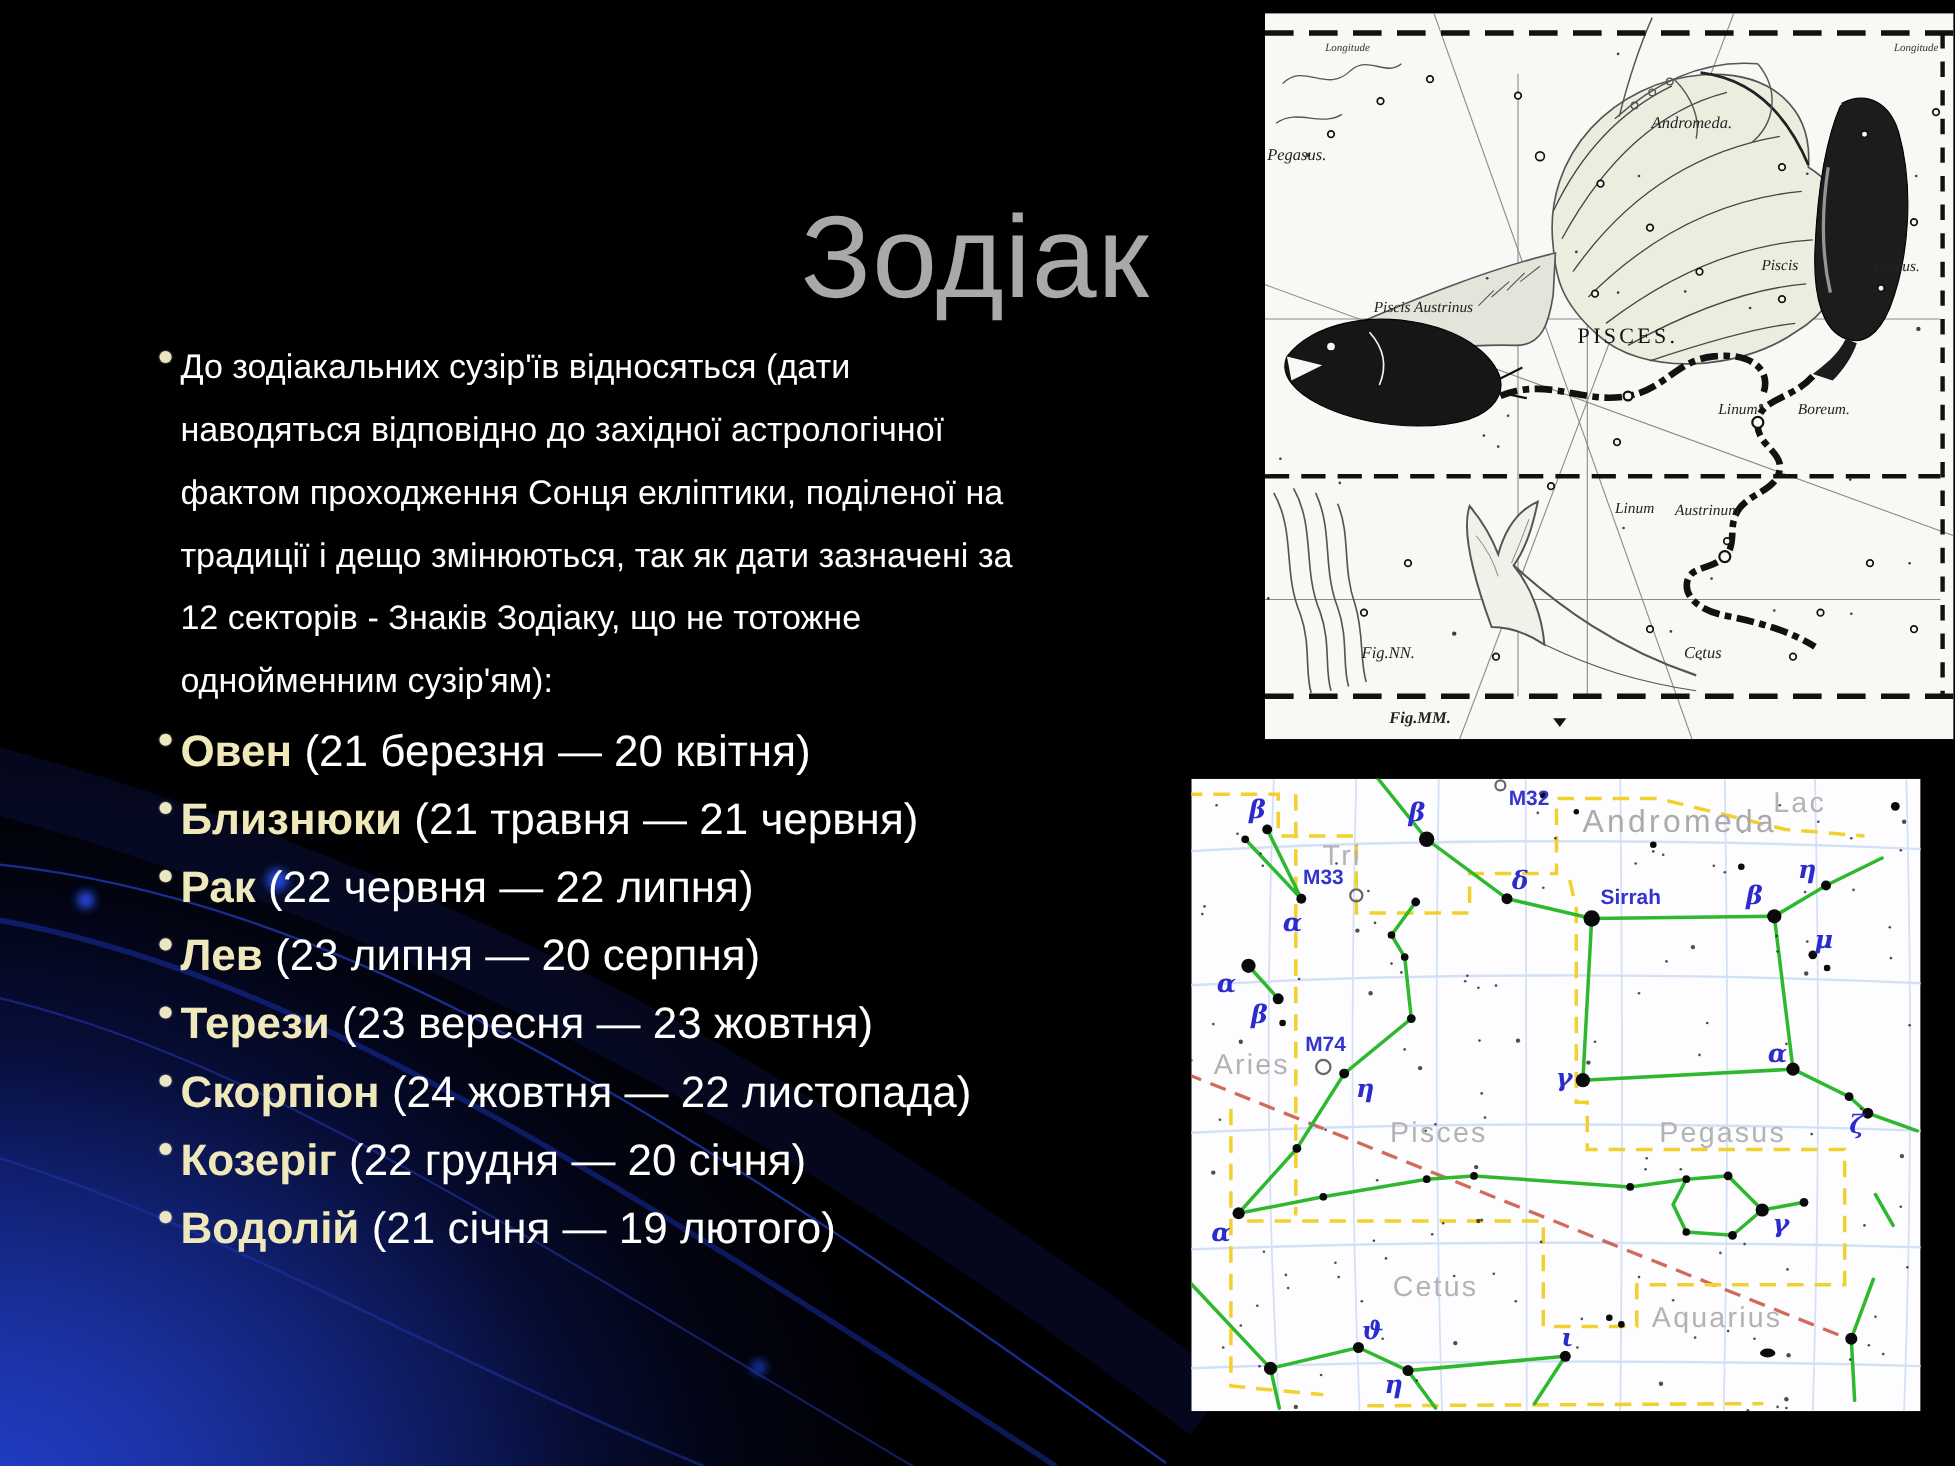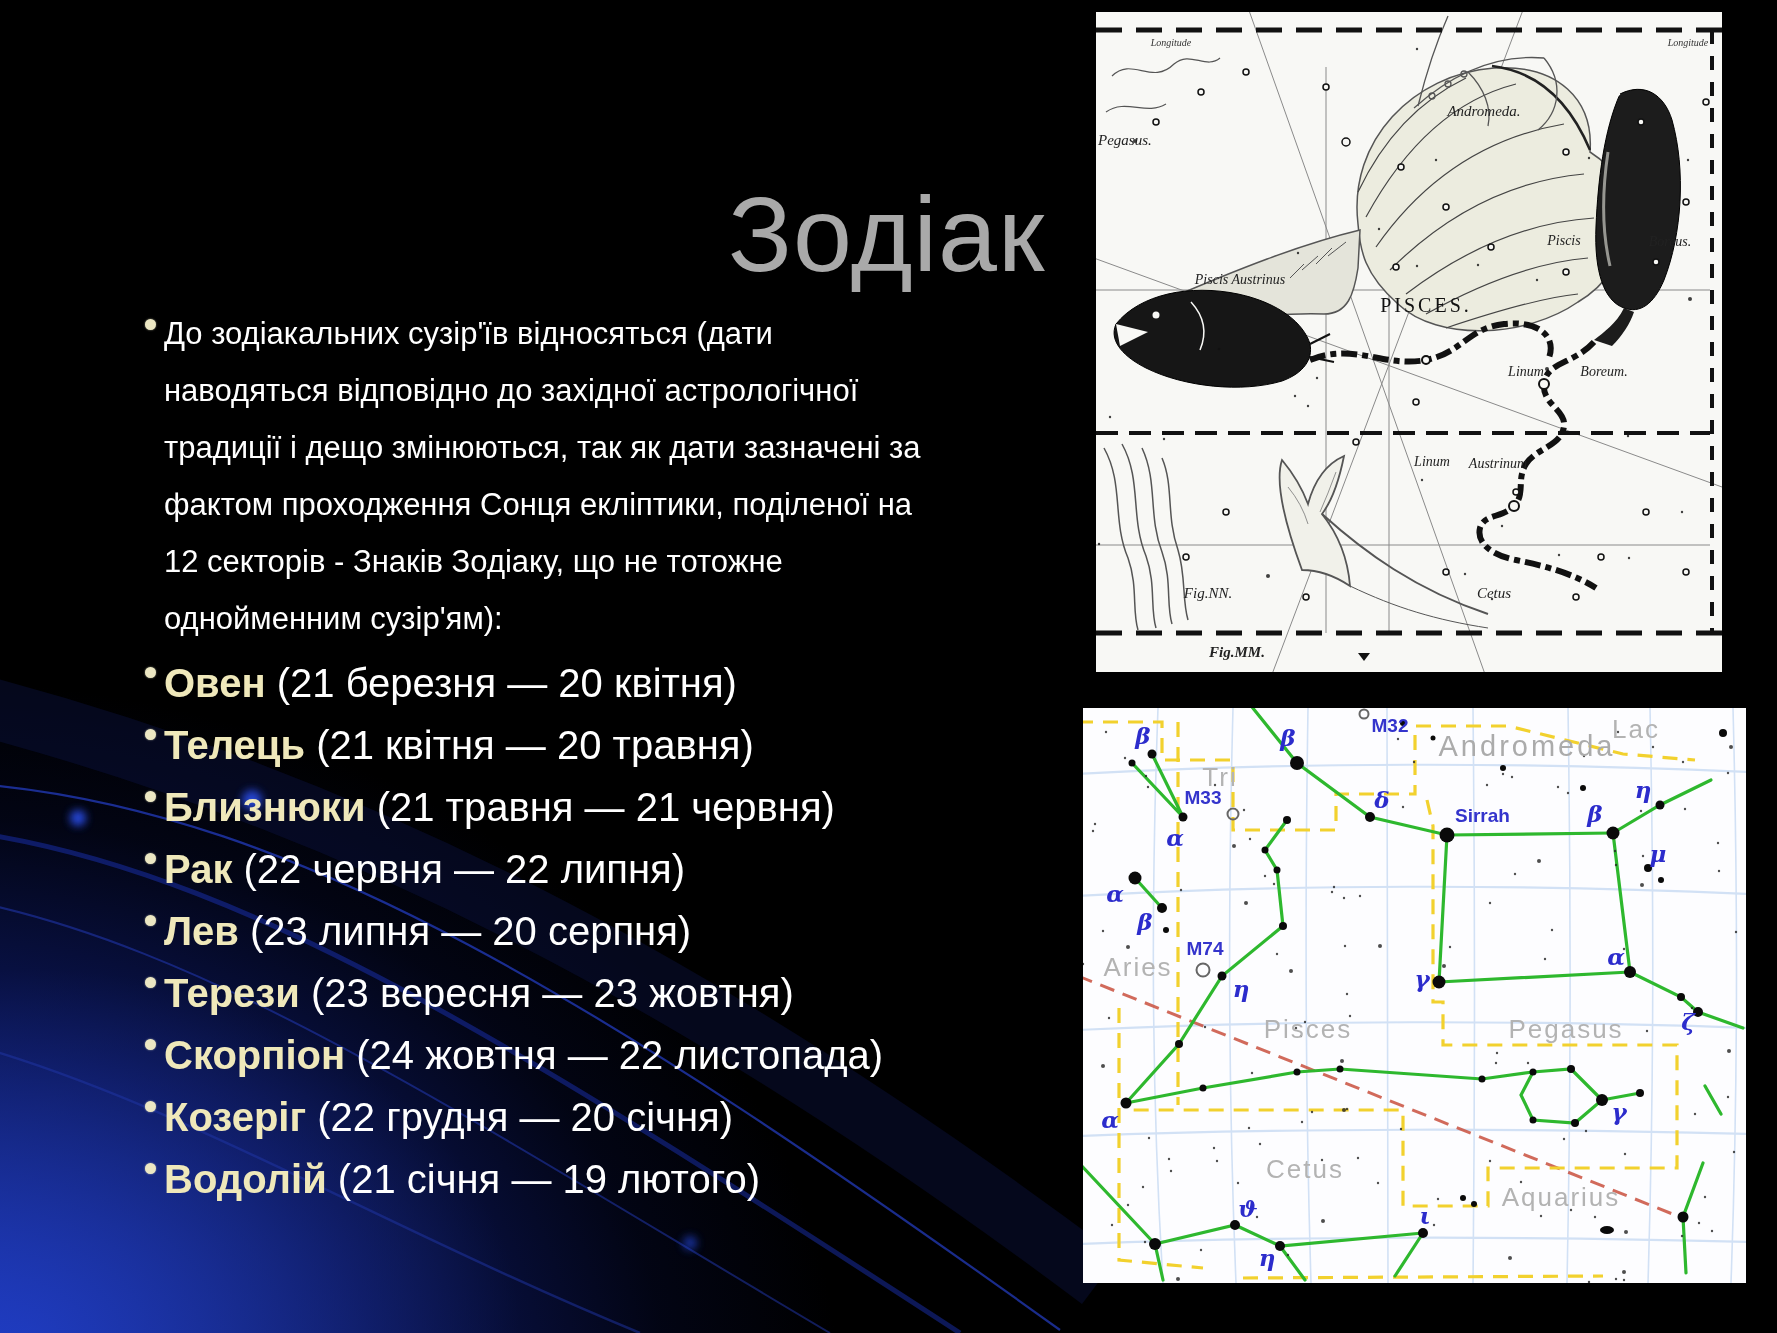--- a/index.html
+++ b/index.html
@@ -21,21 +21,21 @@
   .bullet{
     position:absolute;left:5px;top:14px;width:11px;height:11px;border-radius:50%;
     background:#ece7c3;box-shadow:0 0 2px rgba(255,255,220,.6);
   }
   ul.signs{position:absolute;left:140px;top:652px;margin:0;padding:0;list-style:none;z-index:2;width:940px;}
   ul.signs li{position:relative;height:62px;line-height:62px;font-size:40px;color:#ffffff;padding-left:24px;white-space:nowrap;}
   ul.signs li .bullet{top:15px;}
   .sign-name{font-weight:bold;color:#efe8ba;}
   .sign-dates{color:#ffffff;}
   .imgbox{position:absolute;z-index:3;}
-  .engraving{left:1096px;top:12px;width:626px;height:852px;border-radius:32px;}
+  .engraving{left:1150px;top:12px;width:626px;height:852px;border-radius:32px;}
   .chart{left:1083px;top:708px;width:663px;height:575px;}
   
   .e-it{font-family:"Liberation Serif",serif;font-style:italic;fill:#222;}
   .e-sm{font-family:"Liberation Serif",serif;font-style:italic;fill:#333;font-size:10px;}
   .e-caps{font-family:"Liberation Serif",serif;fill:#111;font-size:20px;letter-spacing:3px;}
   
   .c-gray{font-family:"Liberation Sans",sans-serif;fill:#b3b3b3;font-size:26px;letter-spacing:2px;}
   .c-gray-big{font-family:"Liberation Sans",sans-serif;fill:#ababab;font-size:29px;letter-spacing:3px;}
   .c-blue{font-family:"Liberation Sans",sans-serif;fill:#3434cc;font-size:19px;font-weight:bold;}
   .c-greek{font-family:"DejaVu Serif",serif;font-style:italic;font-weight:bold;fill:#2c2ccc;font-size:23px;}
@@ -60,29 +60,28 @@
     <circle cx="252" cy="800" r="10" fill="#2e54ff" filter="url(#blurDot)" opacity="0.8"></circle>
     <circle cx="690" cy="1243" r="7" fill="#2445d8" filter="url(#blurDot)" opacity="0.7"></circle>
   </svg>
 
   <h1 class="title">Зодіак</h1>
 
   <div class="intro">
     <span class="bullet"></span>
     <div class="line">До зодіакальних сузір'їв відносяться (дати</div>
     <div class="line">наводяться відповідно до західної астрологічної</div>
+    <div class="line">фактом проходження Сонця екліптики, поділеної на</div>
     <div class="line">традиції і дещо змінюються, так як дати зазначені за</div>
-    <div class="line">фактом проходження Сонця екліптики, поділеної на</div>
     <div class="line">12 секторів - Знаків Зодіаку, що не тотожне</div>
     <div class="line">однойменним сузір'ям):</div>
   </div>
 
   <ul class="signs">
     <li><span class="bullet"></span><span class="sign-name">Овен</span> <span class="sign-dates">(21 березня — 20 квітня)</span></li>
-    <li><span class="bullet"></span><span class="sign-name">Телець</span> <span class="sign-dates">(21 квітня — 20 травня)</span></li>
     <li><span class="bullet"></span><span class="sign-name">Близнюки</span> <span class="sign-dates">(21 травня — 21 червня)</span></li>
     <li><span class="bullet"></span><span class="sign-name">Рак</span> <span class="sign-dates">(22 червня — 22 липня)</span></li>
     <li><span class="bullet"></span><span class="sign-name">Лев</span> <span class="sign-dates">(23 липня — 20 серпня)</span></li>
     <li><span class="bullet"></span><span class="sign-name">Терези</span> <span class="sign-dates">(23 вересня — 23 жовтня)</span></li>
     <li><span class="bullet"></span><span class="sign-name">Скорпіон</span> <span class="sign-dates">(24 жовтня — 22 листопада)</span></li>
     <li><span class="bullet"></span><span class="sign-name">Козеріг</span> <span class="sign-dates">(22 грудня — 20 січня)</span></li>
     <li><span class="bullet"></span><span class="sign-name">Водолій</span> <span class="sign-dates">(21 січня — 19 лютого)</span></li>
   </ul>
 
   <div class="imgbox engraving">

